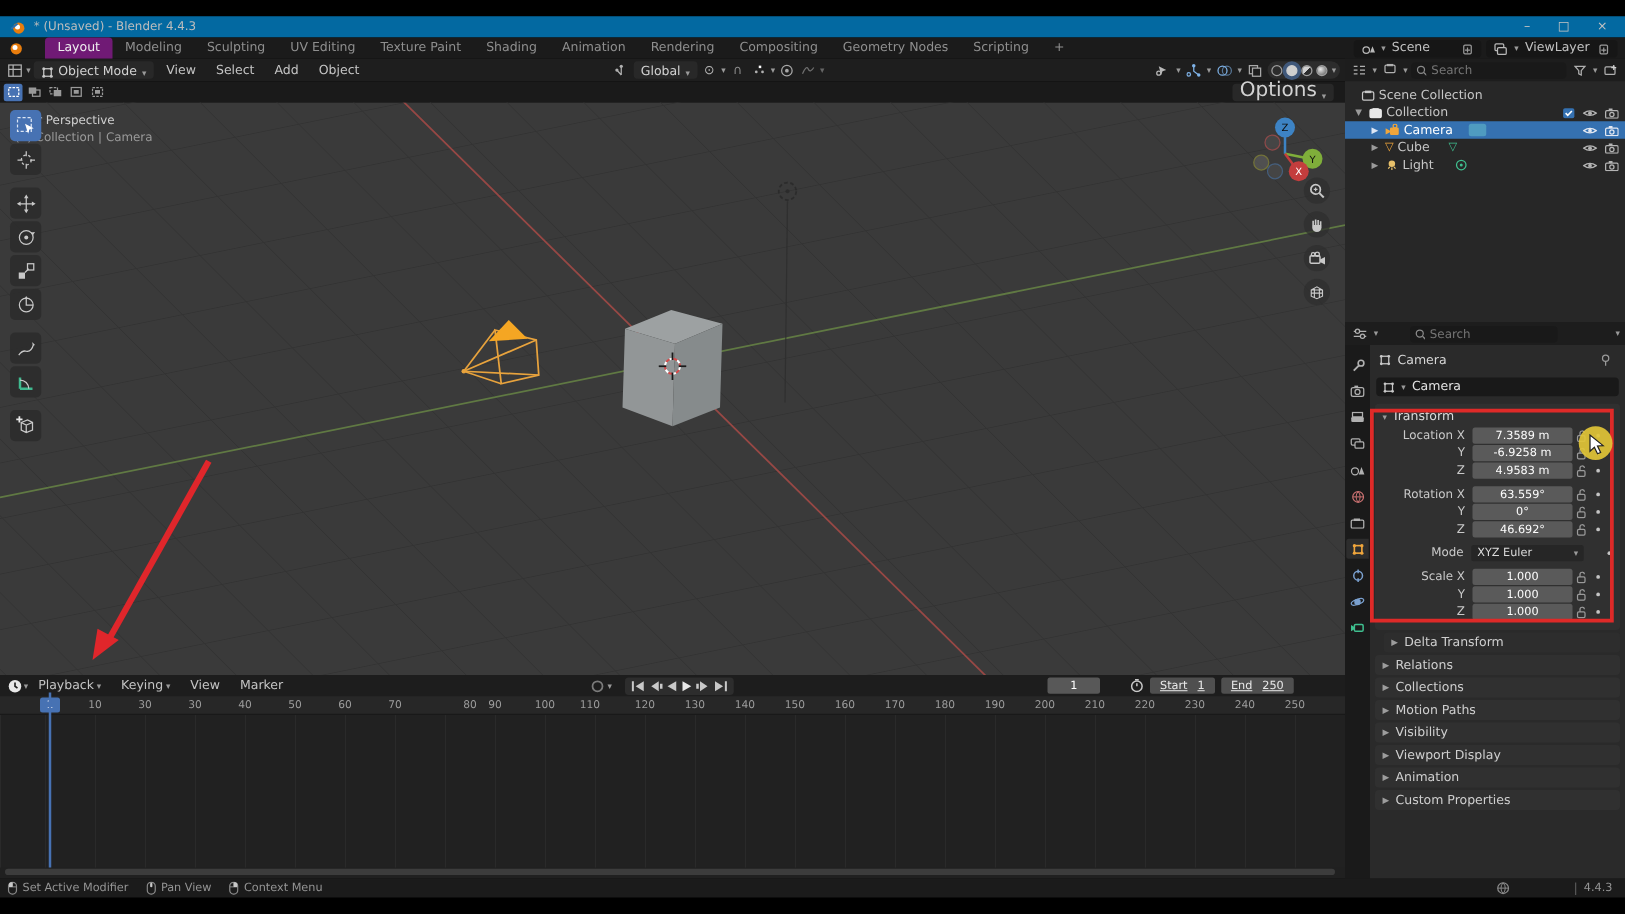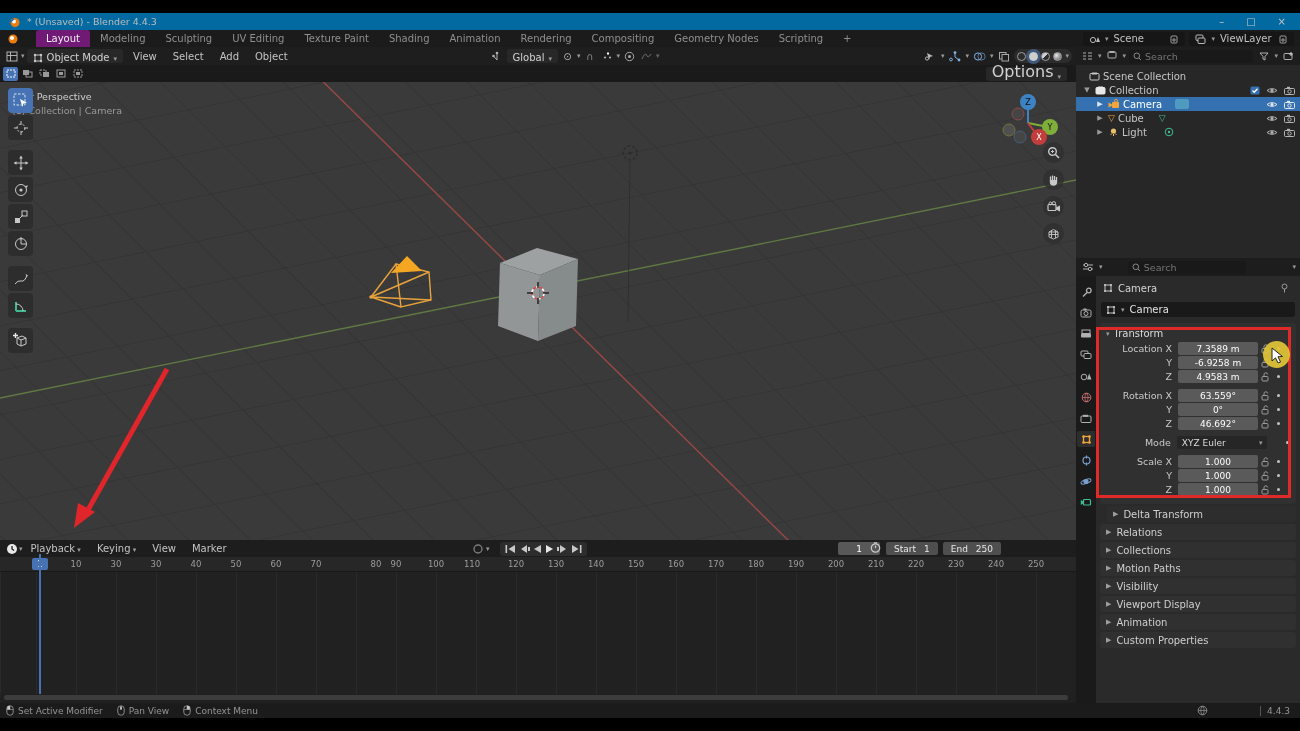--- a/index.html
+++ b/index.html
@@ -95,21 +95,21 @@
   .t-dot i { width:3px; height:3px; border-radius:50%; background:#c4c4c4; }
   .c-panel { background:#303030; border-radius:3px; margin:0 1px 2px 1px; height:16px; display:flex; align-items:center; gap:5px; padding-left:6px; color:#cfcfcf; }
   .c-panel.indent { margin-left:8px; background:#2d2d2d; }
   .c-panel .tri { font-size:7px; color:#9d9d9d; }
 
   
   #timeline { left:0; top:540px; width:1076px; height:163px; background:#202020; }
   #tl-header { height:17px; background:#1d1d1d; display:flex; align-items:center; font-size:10px; padding:0 4px; position:relative; }
   #tl-playback { position:absolute; left:500px; display:flex; align-items:center; gap:1px; background:#2d2d2d; border-radius:3px; height:14px; padding:0 4px; }
   #tl-frame-field { position:absolute; left:838px; width:42px; height:13px; background:#585858; border-radius:2px; color:#fff; font-size:9px; display:flex; align-items:center; justify-content:center; }
-  #tl-range { position:absolute; left:870px; display:flex; align-items:flex-start; gap:5px; }
+  #tl-range { position:absolute; left:904px; display:flex; align-items:center; gap:5px;text-decoration:underline; }
   .range-pill { background:#4f4f4f; height:13px; border-radius:2px; display:flex; align-items:center; gap:8px; padding:0 8px; font-size:9px; color:#e8e8e8; }
   #tl-ruler { height:15px; background:#272727; position:relative; font-size:8.5px; color:#9c9c9c; border-bottom:1px solid #191919; }
   .ruler-num { position:absolute; top:2px; transform:translateX(-50%); }
   #tl-chip { position:absolute; left:32px; top:1px; width:16px; height:12px; background:#4772b3; border-radius:2px; color:#fff; font-size:8.5px; display:flex; align-items:center; justify-content:center; transform:none; }
   #tl-tracks { position:absolute; left:0; top:32px; width:1076px; height:122px; background:#212121;
     background-image:repeating-linear-gradient(90deg,#2a2a2a 0 1px,transparent 1px 40px); background-position:36px 0; }
   #tl-playhead { position:absolute; left:39px; top:14px; width:2px; height:140px; background:#4772b3; }
   #tl-scroll { position:absolute; left:4px; bottom:3px; width:1064px; height:5px; background:#3c3c3c; border-radius:3px; }
 
   

